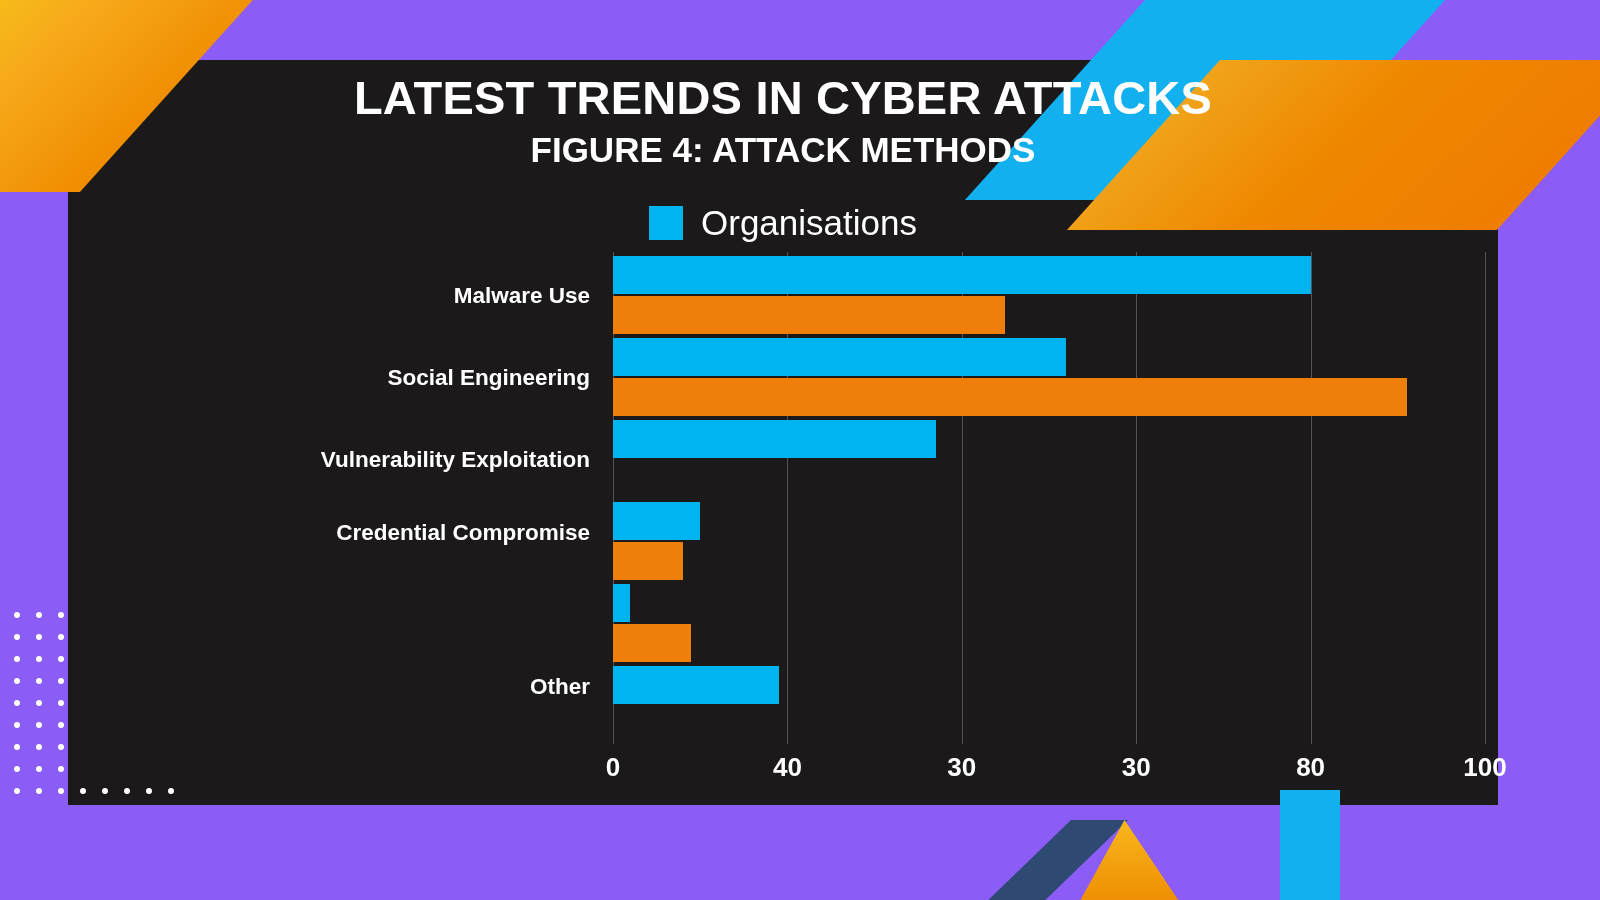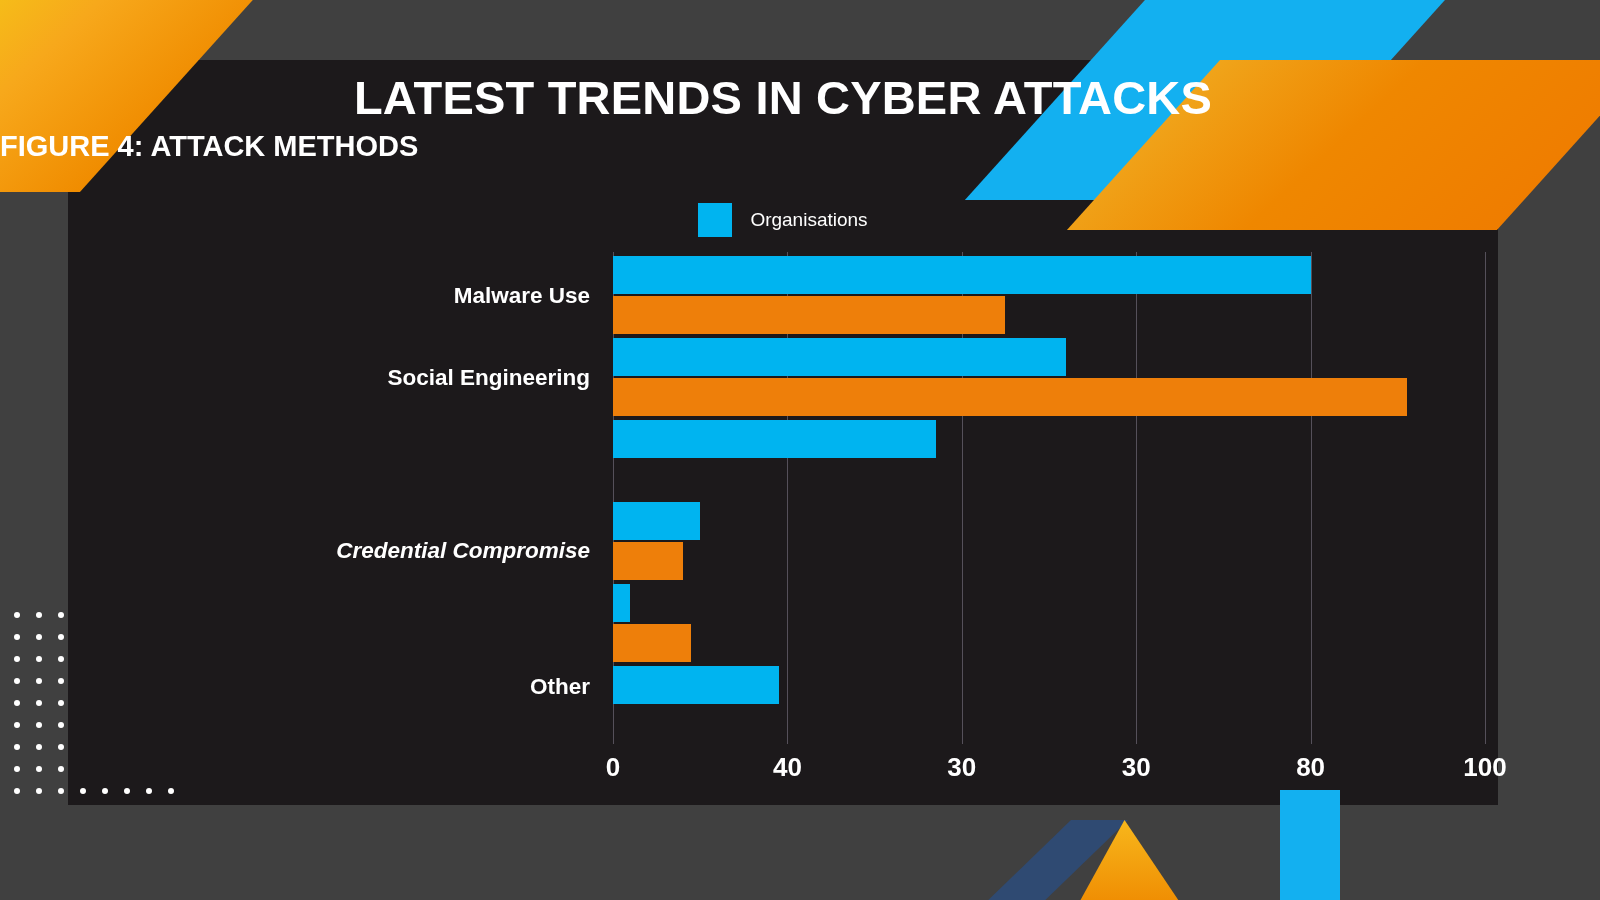--- a/index.html
+++ b/index.html
@@ -5,21 +5,21 @@
   * { box-sizing: border-box; margin: 0; padding: 0; }
   html, body {
     width: 1600px; height: 900px;
     background: #000000;
     font-family: "Liberation Sans", sans-serif;
     overflow: hidden;
   }
   #stage {
     position: relative;
     width: 1600px; height: 900px;
-    background: #404040;
+    background: #8b5cf6;
     overflow: hidden;
   }
 
   
   .panel {
     position: absolute;
     left: 68px; top: 60px;
     width: 1430px; height: 745px;
     background: #1c191b;
   }
@@ -82,35 +82,35 @@
   .title {
     position: absolute; left: 0; top: 70px; width: 1566px;
     text-align: center;
     color: #ffffff;
     font-size: 47px;
     font-weight: bold;
     letter-spacing: .2px;
   }
   .subtitle {
     position: absolute; left: 0; top: 130px; width: 1566px;
-    text-align: left;
+    text-align: center;
     color: #ffffff;
-    font-size: 29px;
+    font-size: 35px;
     font-weight: bold;
   }
 
   
   .legend {
     position: absolute; left: 0; top: 203px; width: 1566px;
     display: flex; justify-content: center; align-items: center;
     gap: 52px;
   }
   .legend-item { display: flex; align-items: center; gap: 18px; }
   .legend-swatch { width: 34px; height: 34px; }
-  .legend-label { color: #ffffff; font-size: 19px; }
+  .legend-label { color: #ffffff; font-size: 35px; }
 
   
   .chart {
     position: absolute;
     left: 90px; top: 252px;
     width: 1400px; height: 500px;
   }
   .cat-labels {
     position: absolute; left: 0; top: 0;
     width: 500px; height: 492px;
@@ -226,21 +226,22 @@
     <div class="legend-item">
       <span class="legend-swatch" id="sw0" style="background: rgb(0, 180, 240);"></span>
       <span class="legend-label">Organisations</span>
     </div>
   </div>
 
   <div class="chart">
     <div class="cat-labels" id="catlabels">
         <div class="cat-label" style="top: 43px;">Malware Use</div>
         <div class="cat-label" style="top: 125px;">Social Engineering</div>
-        <div class="cat-label" style="top: 298px; font-style: italic;">Credential Compromise</div>
+        <div class="cat-label" style="top: 207px;">Vulnerability Exploitation</div>
+        <div class="cat-label" style="top: 280px;">Credential Compromise</div>
         <div class="cat-label" style="top: 434px;">Other</div>
       </div>
     <div class="plot" id="plot">
         <div class="gridline" style="left: 0px;"></div>
         <div class="gridline" style="left: 174.4px;"></div>
         <div class="gridline" style="left: 348.8px;"></div>
         <div class="gridline" style="left: 523.2px;"></div>
         <div class="gridline" style="left: 697.6px;"></div>
         <div class="gridline" style="left: 872px;"></div>
         <div class="group" style="top: 4px; height: 82px;">

